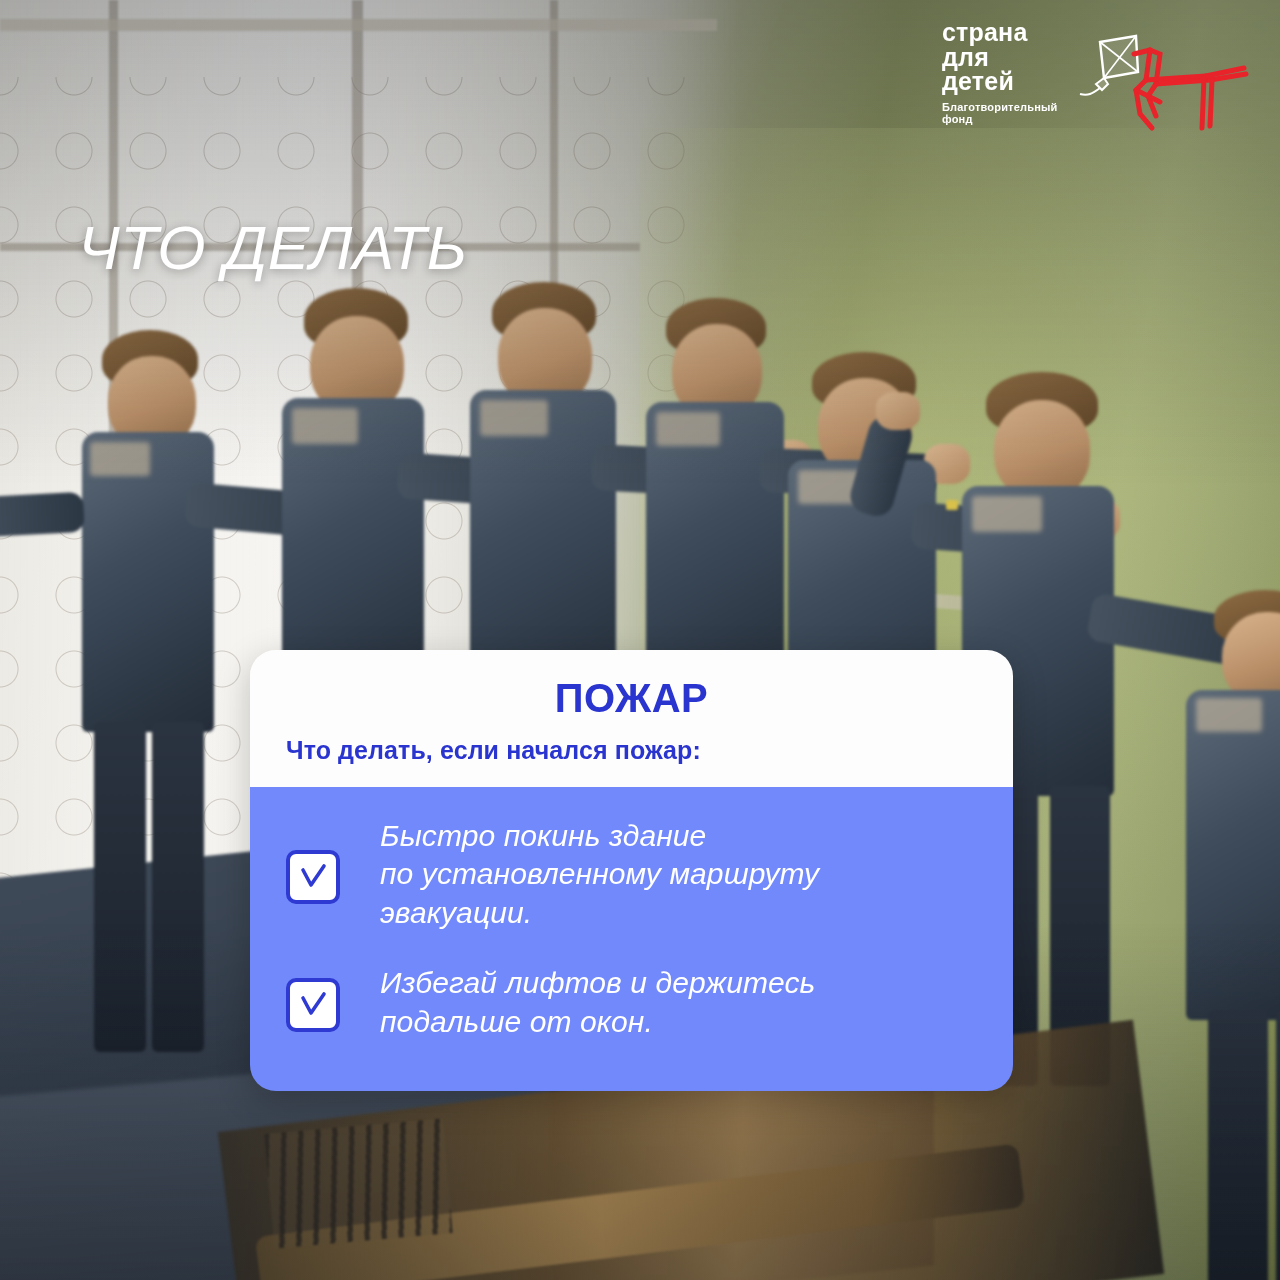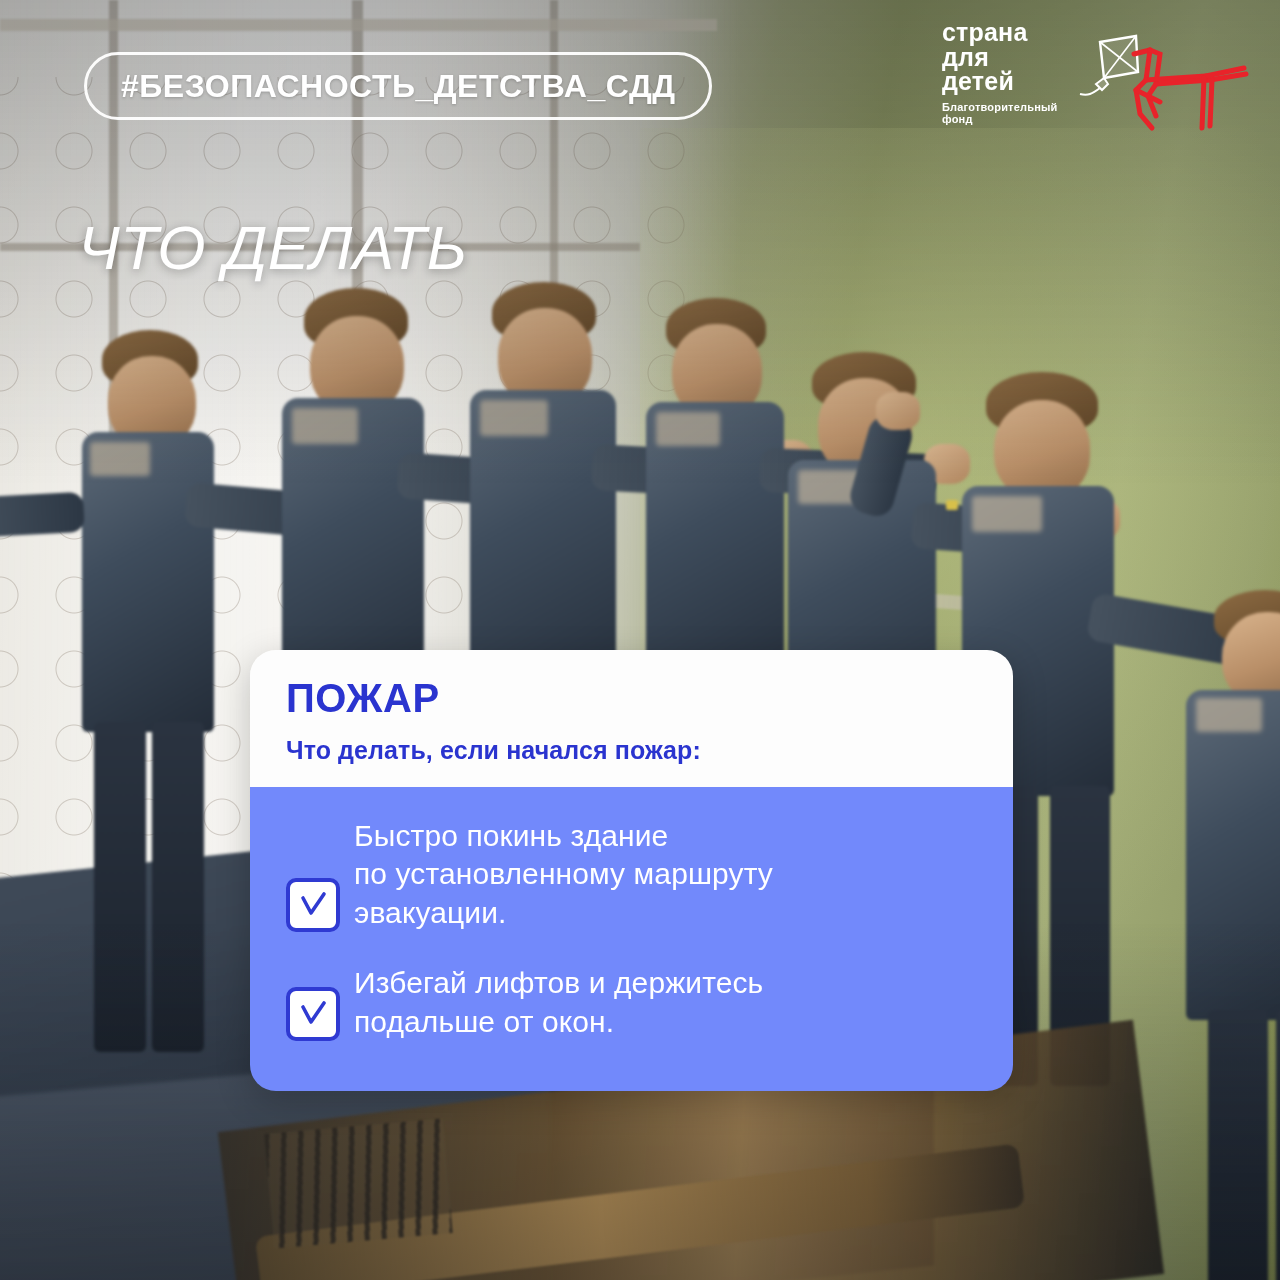--- a/index.html
+++ b/index.html
@@ -238,37 +238,39 @@
   .card-head {
     background: #fdfdfd;
     padding: 28px 36px 22px 36px;
   }
   .card-title {
     color: #2a34cf;
     font-size: 40px;
     font-weight: 800;
     letter-spacing: .5px;
     line-height: 1;
+    text-align: center;
   }
   .card-sub {
     margin-top: 18px;
     color: #2a34cf;
     font-size: 25px;
     font-weight: 700;
     letter-spacing: .1px;
   }
   .card-body {
     background: #7289fb;
     padding: 30px 36px 40px 36px;
   }
   .check-item {
     display: flex;
-    align-items: flex-end;
-    gap: 14px;
+    align-items: center;
+    gap: 40px;
     margin-bottom: 32px;
+    font-style: italic;
   }
   .check-item:last-child { margin-bottom: 10px; }
   .checkbox {
     flex: 0 0 auto;
     width: 46px; height: 46px;
     margin-top: 4px;
     background: #fff;
     border: 4px solid #2f3ad2;
     border-radius: 10px;
     display: flex; align-items: center; justify-content: center;
@@ -382,21 +384,20 @@
       <div class="legs" style="left:108px;top:420px;width:60px; height:280px;"></div>
     </div>
 
     <div class="ph-stair"></div>
     <div class="ph-rail"></div>
     <div class="ph-balust"></div>
 
     <div class="ph-overlay"></div>
   </div>
 
-  <div class="hashtag-pill">#БЕЗОПАСНОСТЬ_ДЕТСТВА_СДД</div>
 
   <div class="logo-wrap">
     <div class="logo-lines">
       <div>страна</div>
       <div>для</div>
       <div>детей</div>
     </div>
     <div class="logo-sub">Благотворительный фонд</div>
 
     <svg class="logo-kite" viewBox="0 0 70 78" fill="none">

